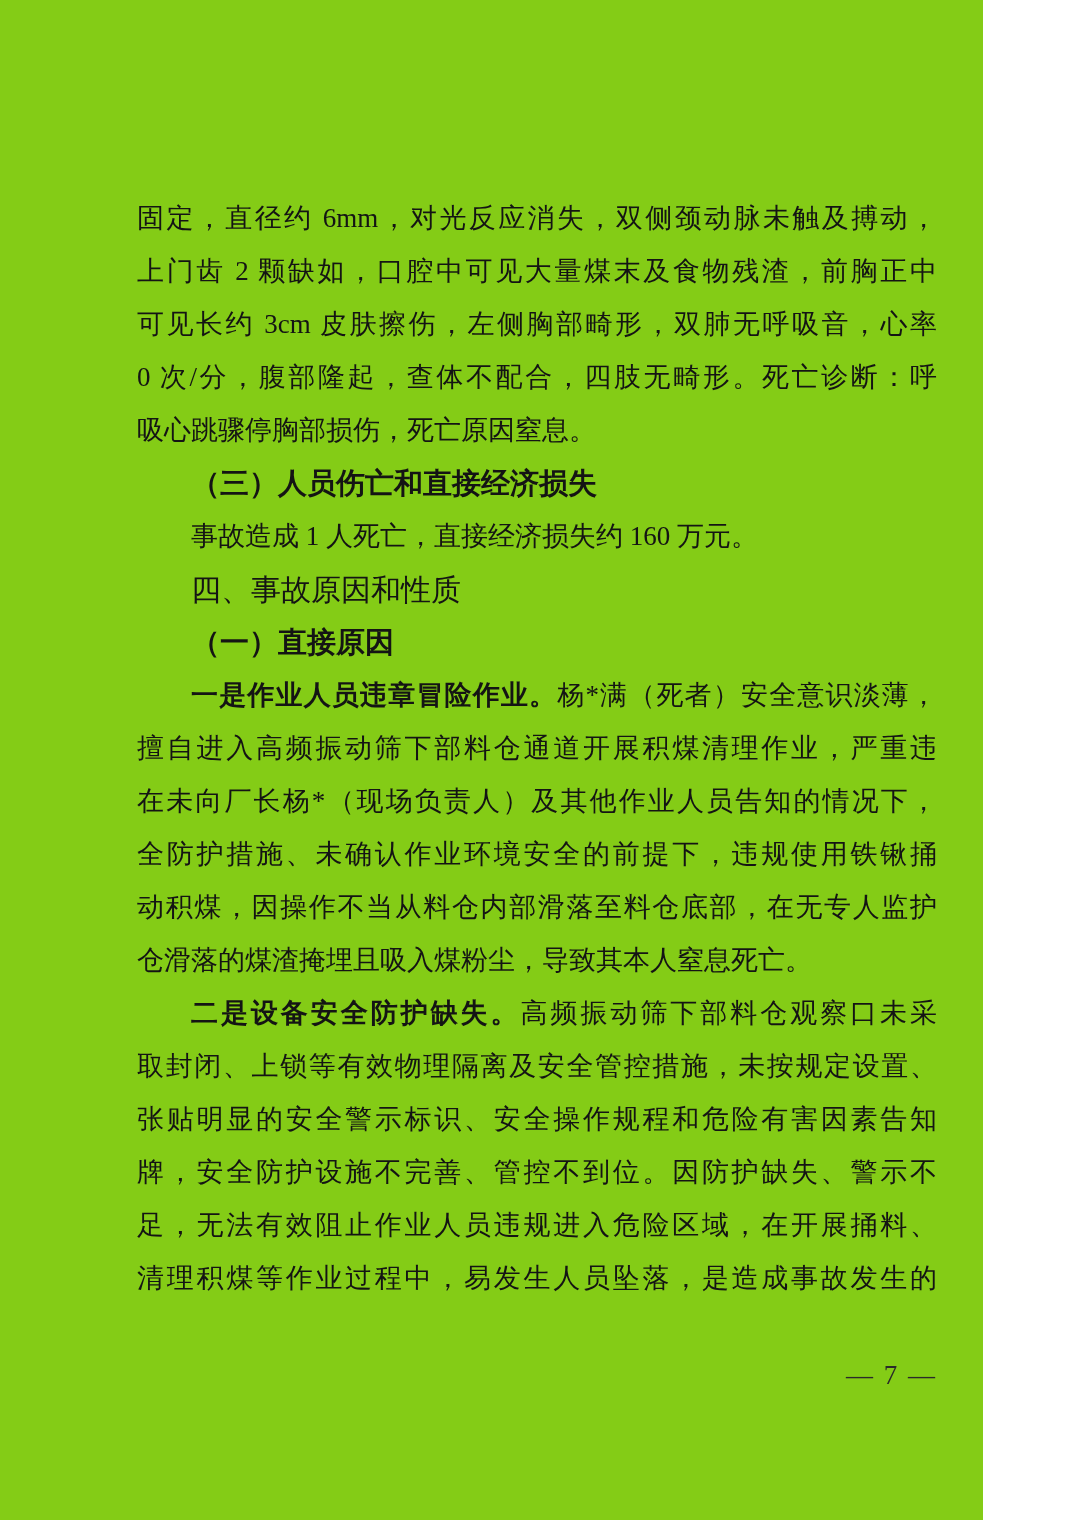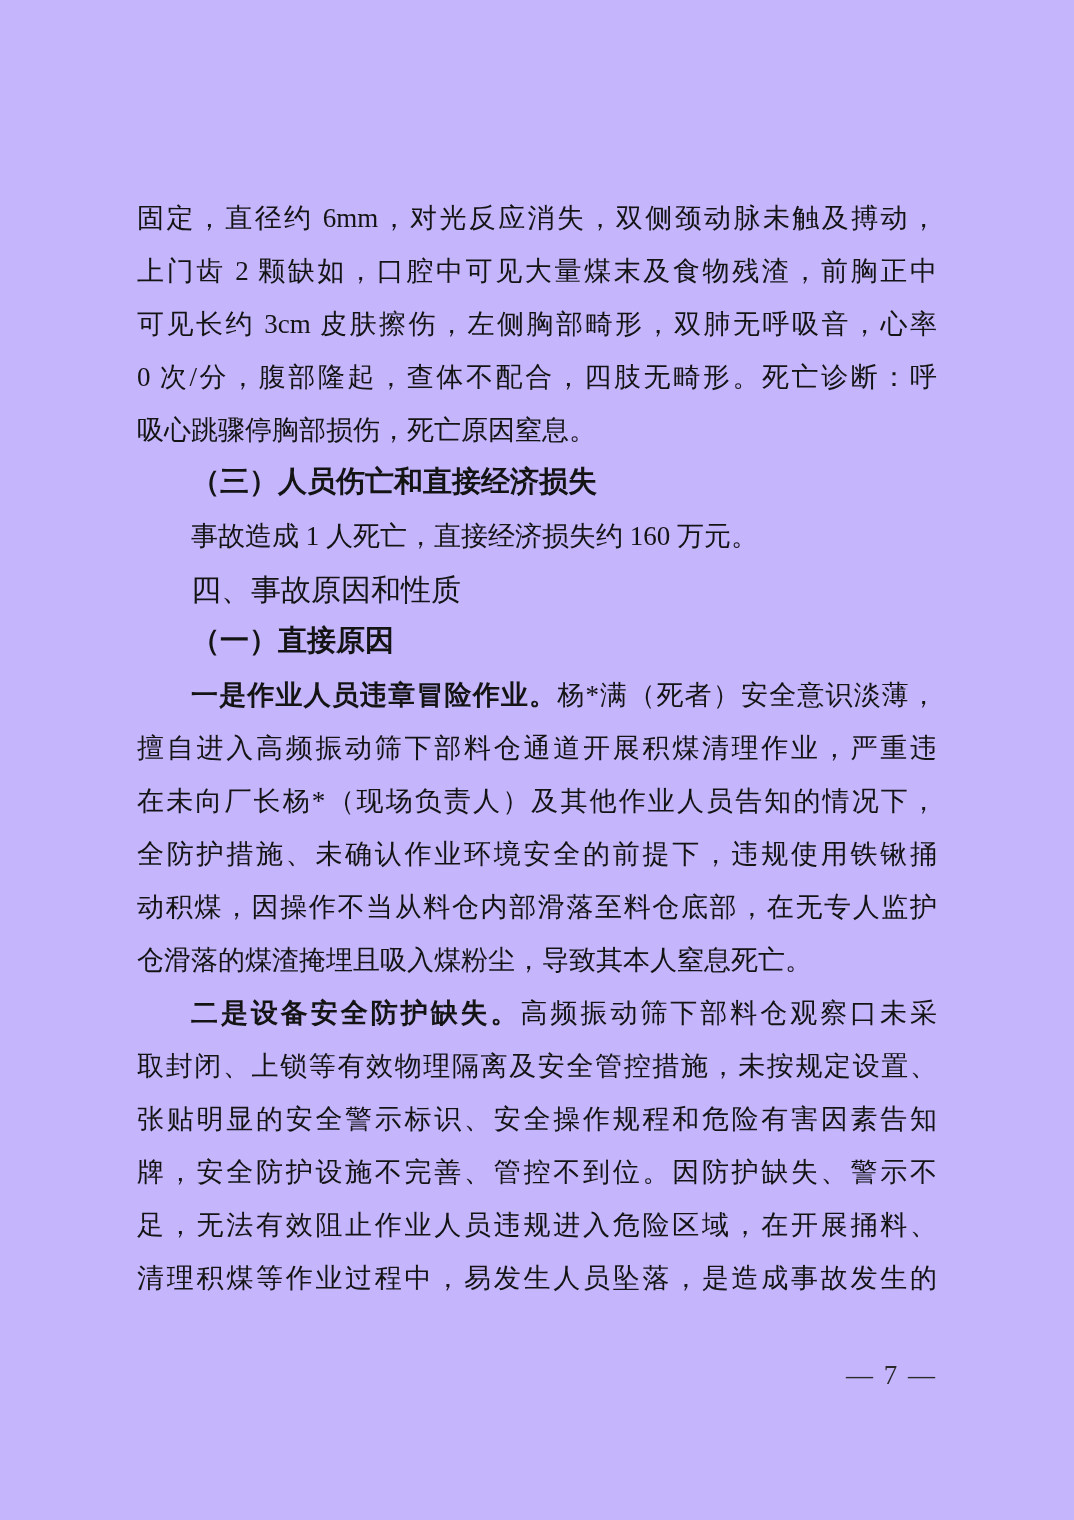--- a/index.html
+++ b/index.html
@@ -2,23 +2,23 @@
 <html lang="zh"><head>
 <meta charset="utf-8">
 <style>
   html, body {
     margin: 0;
     padding: 0;
     background: #ffffff;
   }
   .page {
     position: relative;
-    width: 1074px;
+    width: 983px;
     height: 1520px;
-    background: #c4b5fd;
+    background: #84cc16;
     color: #141414;
     font-family: "Liberation Serif", serif;
     overflow: hidden;
   }
   .content {
     position: absolute;
     left: 137px;
     top: 192px;
     width: 800px;
   }
@@ -34,21 +34,21 @@
   }
   .line.indent {
     padding-left: 54px;
   }
   .lead-bold {
     font-weight: bold;
   }
   .heading-kai {
     font-weight: bold;
     font-size: 29px;
-    font-family: Liberation Mono, monospace;
+    font-family: Liberation Serif, serif;
   }
   .heading-hei {
     font-weight: normal;
     font-size: 30px;
     font-family: "Liberation Sans", sans-serif;
   }
   .footer {
     position: absolute;
     top: 1352px;
     left: 137px;

